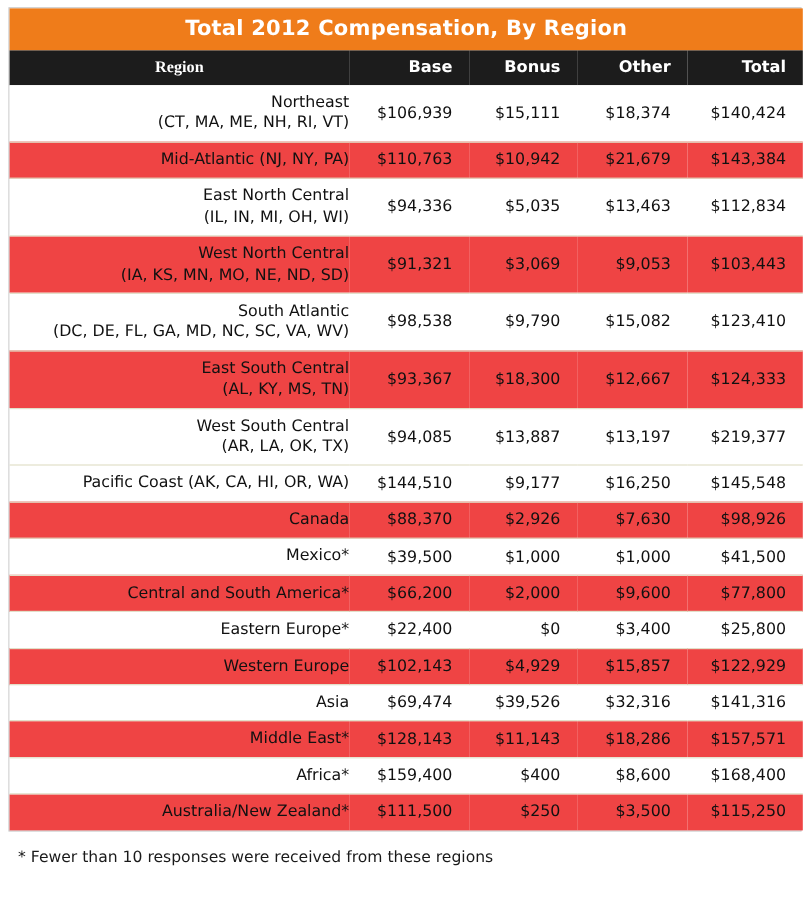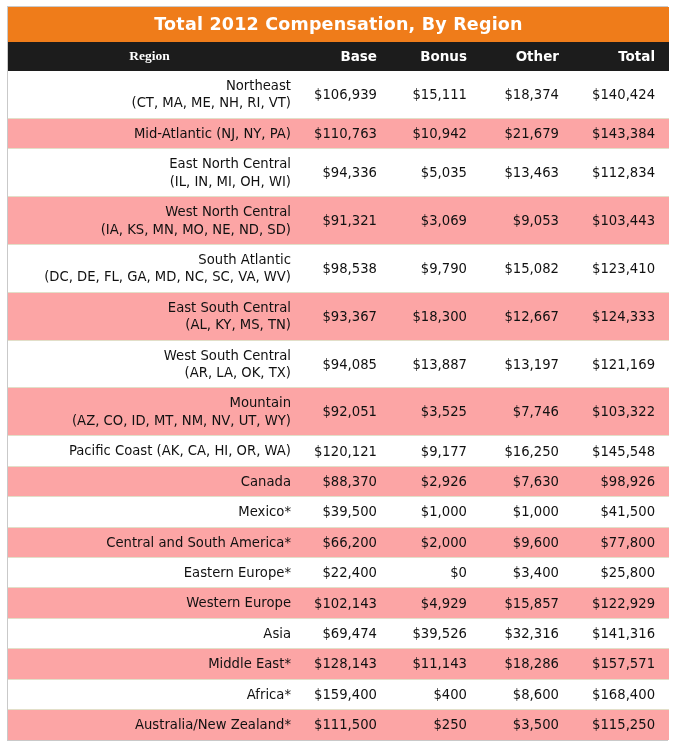--- a/index.html
+++ b/index.html
@@ -53,21 +53,21 @@
     color: #111111;
     line-height: 1.32;
   }
   td.num {
     text-align: right;
     padding: 6px 14px 6px 0;
     font-size: 13.2px;
     color: #111111;
     white-space: nowrap;
   }
-  tr.alt td { background: #fca5a5; }
+  tr.alt td { background: #ef4444; }
   tr.norm td { background: #ffffff; }
   tr.body-row td {
     border-bottom: 1px solid #e2dfc9;
   }
   tr.body-row.last td { border-bottom: none; margin-left: 24px; }
   .tablewrap {
     border: 1px solid #c9c9c9;
   }
   .footnote {
     font-size: 13px;
@@ -169,39 +169,29 @@
         </tr>
 
         <tr class="body-row norm">
           <td class="region">
             <span>West South Central</span>
             <span class="sub">(AR, LA, OK, TX)</span>
           </td>
           <td class="num">$94,085</td>
           <td class="num">$13,887</td>
           <td class="num">$13,197</td>
-          <td class="num">$121,169</td>
-        </tr>
-
-        <tr class="body-row alt">
-          <td class="region">
-            <span>Mountain</span>
-            <span class="sub">(AZ, CO, ID, MT, NM, NV, UT, WY)</span>
-          </td>
-          <td class="num">$92,051</td>
-          <td class="num">$3,525</td>
-          <td class="num">$7,746</td>
-          <td class="num">$103,322</td>
-        </tr>
+          <td class="num">$219,377</td>
+        </tr>
+
 
         <tr class="body-row norm">
           <td class="region">
             <span>Pacific Coast (AK, CA, HI, OR, WA)</span>
           </td>
-          <td class="num">$120,121</td>
+          <td class="num">$144,510</td>
           <td class="num">$9,177</td>
           <td class="num">$16,250</td>
           <td class="num">$145,548</td>
         </tr>
 
         <tr class="body-row alt">
           <td class="region">
             <span>Canada</span>
           </td>
           <td class="num">$88,370</td>

